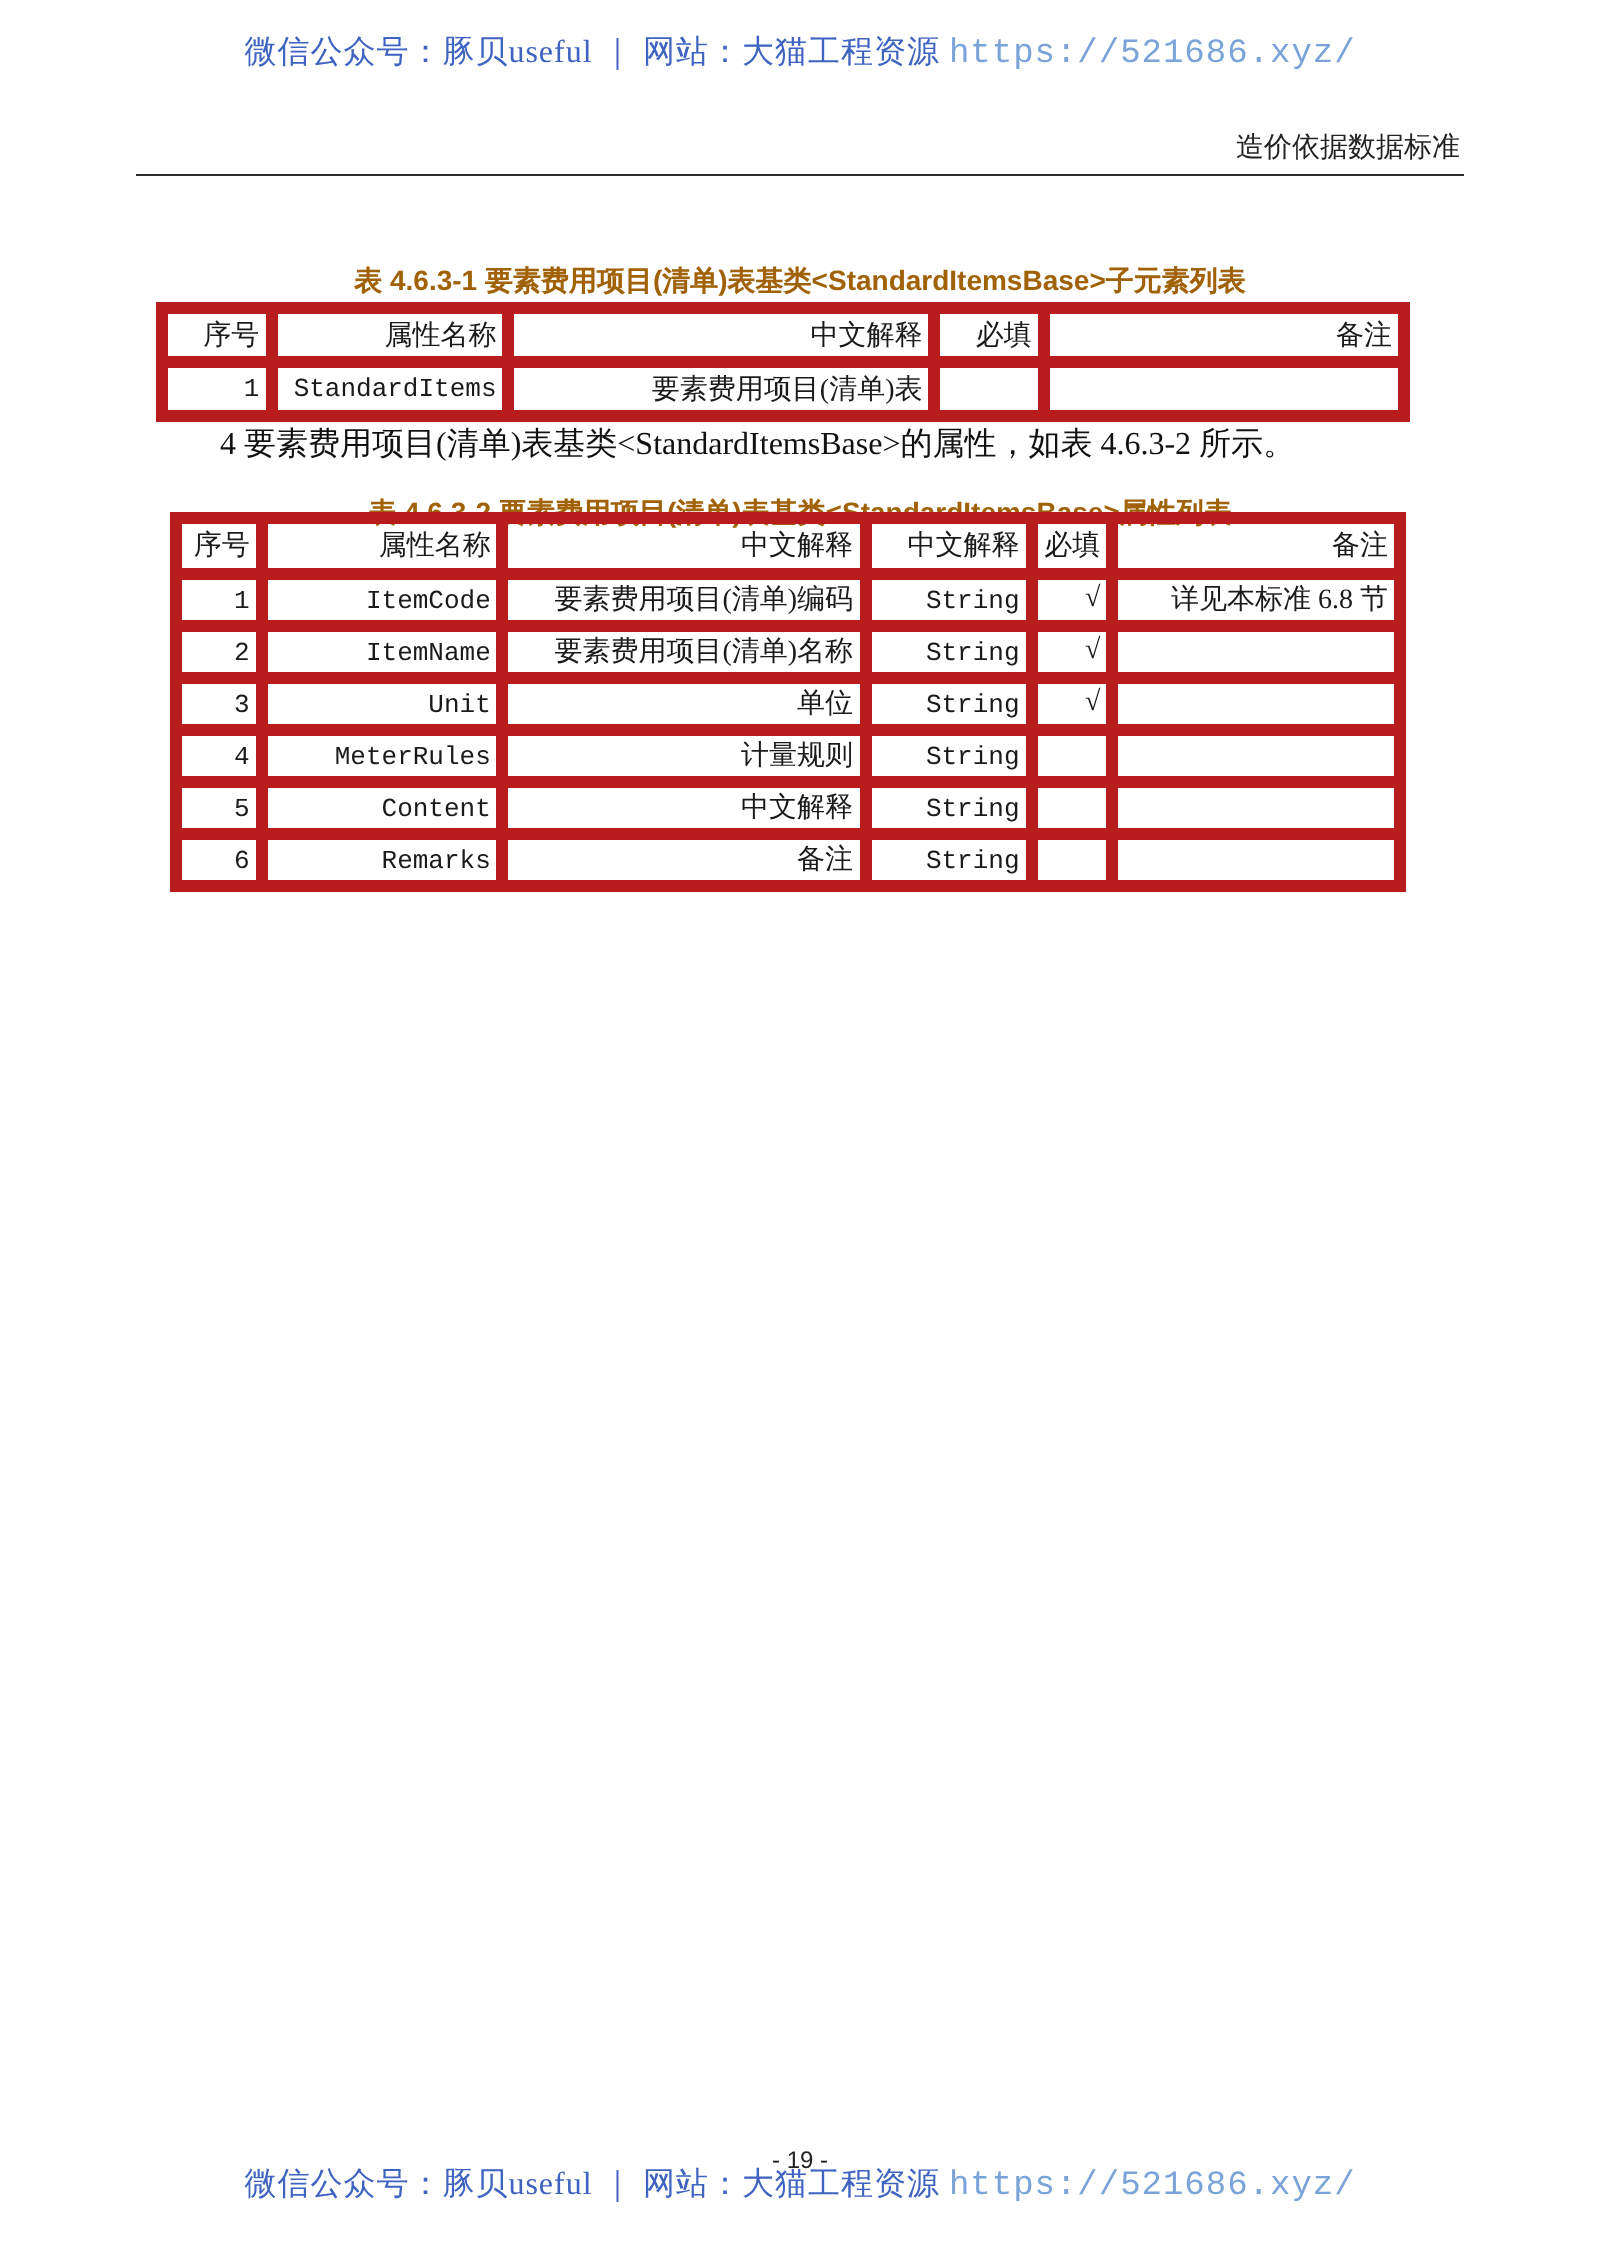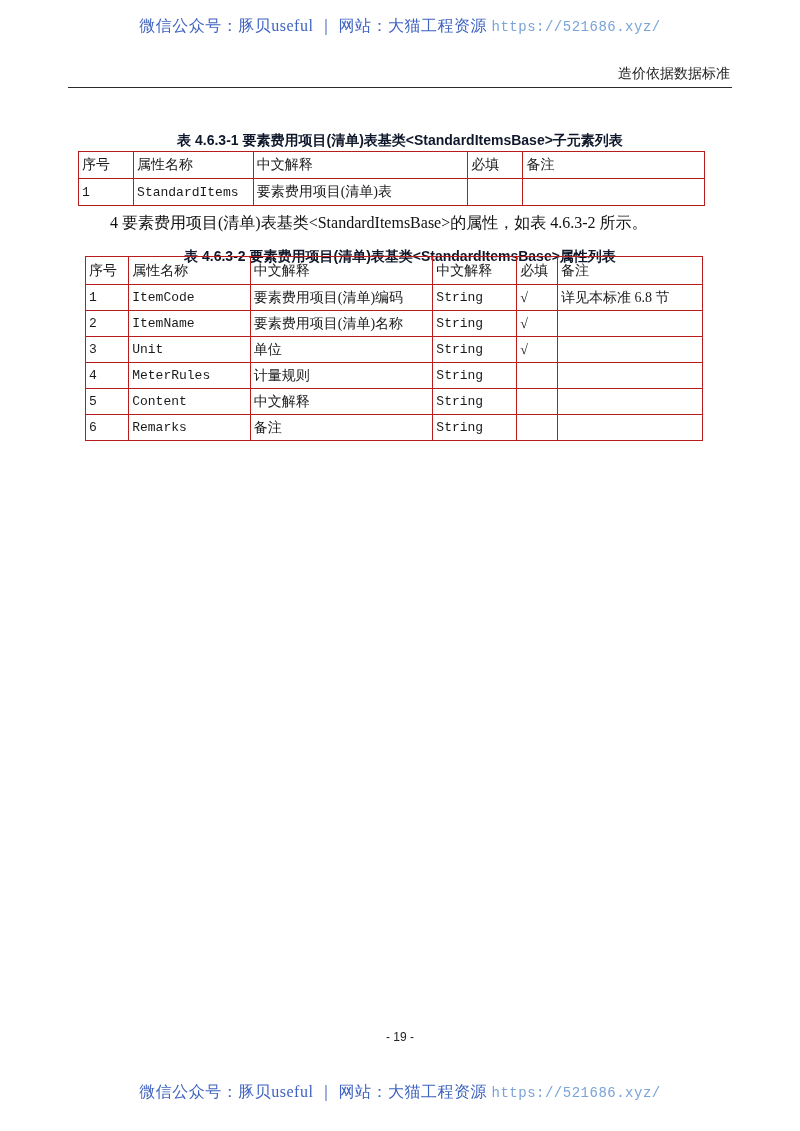--- a/index.html
+++ b/index.html
@@ -24,21 +24,21 @@
     font-size: 16px;
     letter-spacing: 0.5px;
     color: #3f63c0;
     font-family: "Liberation Serif", "DejaVu Serif", serif;
   }
   .promo-top { top: 16px; }
   .promo-bottom { top: 1082px; }
   .promo .url {
     color: #7aa3d8;
     font-family: "Liberation Mono", "DejaVu Sans Mono", monospace;
-    font-size: 14px;
+    font-size: 17px;
     cursor: pointer;
   }
 
   
   .doc-title {
     position: absolute;
     top: 65px;
     right: 70px;
     font-size: 14px;
     color: #222222;
@@ -54,37 +54,37 @@
   }
 
   
   .caption {
     position: absolute;
     left: 0;
     width: 100%;
     text-align: center;
     font-size: 14px;
     font-weight: bold;
-    color: #0f172a;
+    color: #a16207;
     font-family: "Liberation Sans", "DejaVu Sans", sans-serif;
   }
   .cap1 { top: 132px; }
   .cap2 { top: 248px; }
 
   
   table {
     position: absolute;
     border-collapse: collapse;
     table-layout: fixed;
     font-size: 14px;
     color: #1a1a1a;
   }
   th, td {
-    border: 1px solid #b91c1c;
-    text-align: left;
+    border: 6px solid #b91c1c;
+    text-align: right;
     vertical-align: middle;
     font-weight: normal;
     padding: 0 3px;
     overflow: hidden;
     white-space: nowrap;
   }
   .t1 { top: 151px; left: 78px;  width: 627px; }
   .t2 { top: 256px; left: 85px;  width: 618px; }
   .t1 tr { height: 27px; }
   .t2 thead tr { height: 28px; }
@@ -119,21 +119,21 @@
     font-size: 16px;
     line-height: 22px;
     color: #111111;
     text-indent: 2em;
     font-family: "Liberation Serif", "DejaVu Serif", serif;
   }
 
   
   .page-num {
     position: absolute;
-    top: 1030px;
+    top: 1073px;
     left: 0;
     width: 100%;
     text-align: center;
     font-size: 12px;
     color: #222222;
     font-family: "Liberation Sans", "DejaVu Sans", sans-serif;
   }
 </style>
 </head>
 <body>

